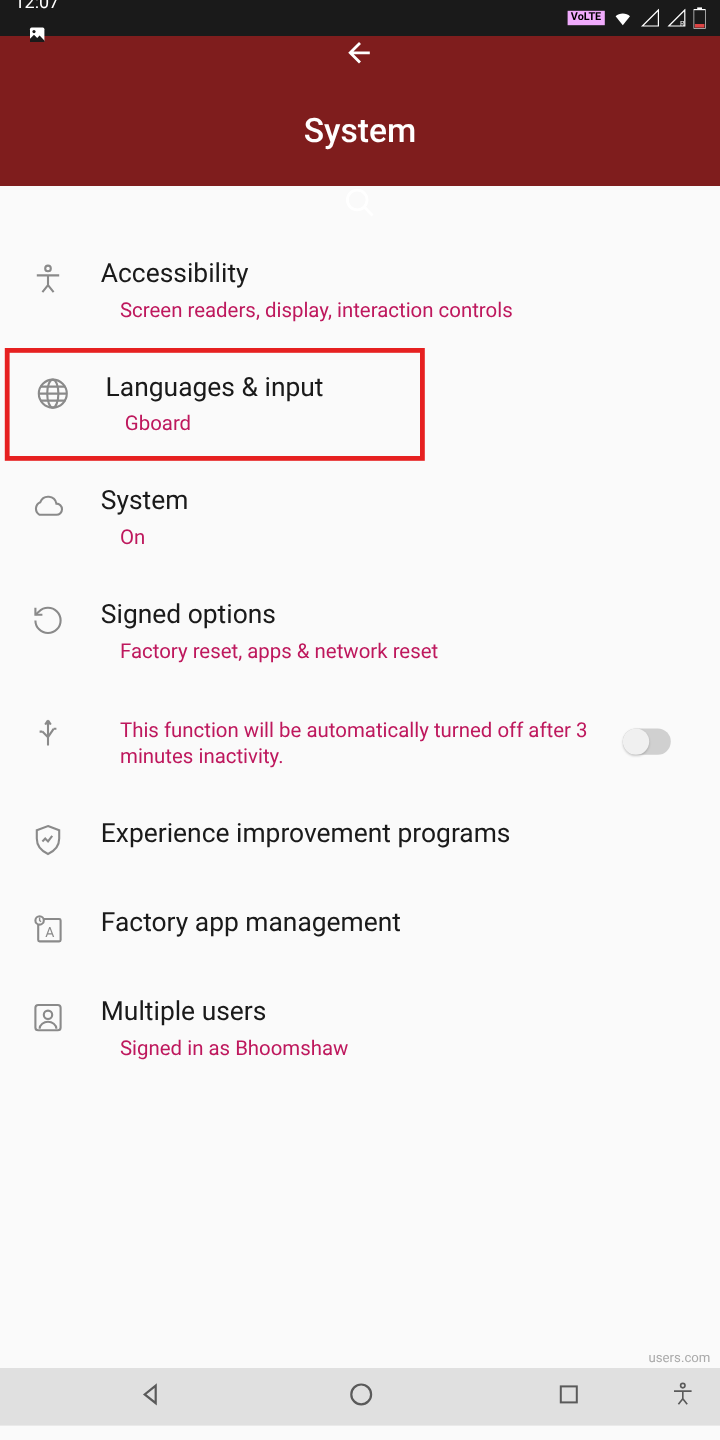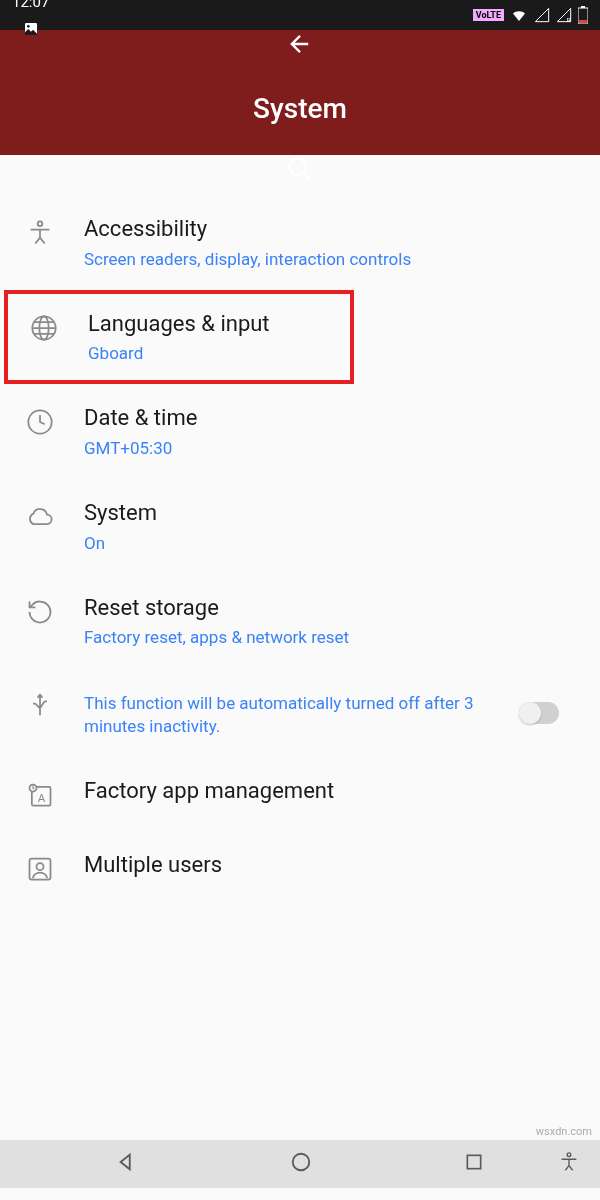--- a/index.html
+++ b/index.html
@@ -69,23 +69,24 @@
     }
     .item-text { flex: 1; }
     .item-title {
       font-size: 22px;
       color: #1a1a1a;
       line-height: 1.3;
       font-weight: 400;
     }
     .item-subtitle {
       font-size: 17px;
-      color: #3b82f6;
+      color: #be185d;
       margin-top: 4px;
       line-height: 1.3;
+      margin-left: 16px;
     }
     .toggle {
       width: 40px;
       height: 22px;
       background: #d0d0d0;
       border-radius: 11px;
       position: relative;
       flex-shrink: 0;
       align-self: center;
     }
@@ -200,32 +201,20 @@
           <ellipse cx="12" cy="12" rx="4" ry="10"></ellipse>
           <path d="M2 12h20M3 7h18M3 17h18"></path>
         </svg>
     </span>
     <div class="item-text">
       <div class="item-title">Languages &amp; input</div>
       <div class="item-subtitle">Gboard</div>
     </div>
   </div>
 
-  <div class="list-item">
-    <span class="item-icon">
-      <svg width="28" height="28" viewBox="0 0 24 24" fill="none" stroke="currentColor" stroke-width="1.5">
-          <circle cx="12" cy="12" r="10"></circle>
-          <path d="M12 6v6l4 2"></path>
-        </svg>
-    </span>
-    <div class="item-text">
-      <div class="item-title">Date &amp; time</div>
-      <div class="item-subtitle">GMT+05:30</div>
-    </div>
-  </div>
 
   <div class="list-item">
     <span class="item-icon">
       <svg width="28" height="28" viewBox="0 0 24 24" fill="none" stroke="currentColor" stroke-width="1.5">
           <path d="M18 18a4 4 0 000-8 6 6 0 00-11.5-1A5 5 0 006 18h12z"></path>
         </svg>
     </span>
     <div class="item-text">
       <div class="item-title">System</div>
       <div class="item-subtitle">On</div>
@@ -233,37 +222,48 @@
   </div>
 
   <div class="list-item">
     <span class="item-icon">
       <svg width="28" height="28" viewBox="0 0 24 24" fill="none" stroke="currentColor" stroke-width="1.5">
           <path d="M3 12a9 9 0 109-9 9 9 0 00-6.4 2.6L3 8"></path>
           <path d="M3 3v5h5"></path>
         </svg>
     </span>
     <div class="item-text">
-      <div class="item-title">Reset storage</div>
+      <div class="item-title">Signed options</div>
       <div class="item-subtitle">Factory reset, apps &amp; network reset</div>
     </div>
   </div>
 
   <div class="list-item">
     <span class="item-icon">
       <svg width="28" height="28" viewBox="0 0 24 24" fill="none" stroke="currentColor" stroke-width="1.5">
           <path d="M12 2v18M12 2l-2 3M12 2l2 3M12 20a2 2 0 100 0M8 10l4 4M16 8l-4 6M8 10h-2M16 8h2"></path>
         </svg>
     </span>
     <div class="item-text">
       <div class="item-subtitle">This function will be automatically turned off after 3 minutes inactivity.</div>
     </div>
     <div class="toggle"></div>
   </div>
 
+  <div class="list-item">
+    <span class="item-icon">
+      <svg width="28" height="28" viewBox="0 0 24 24" fill="none" stroke="currentColor" stroke-width="1.5">
+          <path d="M12 2l8 3v6c0 5-3.5 9-8 11-4.5-2-8-6-8-11V5l8-3z"></path>
+          <path d="M8 13l2-2 2 2 3-4"></path>
+        </svg>
+    </span>
+    <div class="item-text">
+      <div class="item-title">Experience improvement programs</div>
+    </div>
+  </div>
 
   <div class="list-item">
     <span class="item-icon">
       <svg width="28" height="28" viewBox="0 0 24 24" fill="none" stroke="currentColor" stroke-width="1.5">
           <rect x="5" y="5" width="16" height="16" rx="1"></rect>
           <circle cx="6" cy="6" r="3" fill="#fafafa"></circle>
           <path d="M6 4v2l1 1" stroke-width="1"></path>
           <text x="10" y="18" font-size="10" fill="currentColor" stroke="none">A</text>
         </svg>
     </span>
@@ -275,26 +275,27 @@
   <div class="list-item">
     <span class="item-icon">
       <svg width="28" height="28" viewBox="0 0 24 24" fill="none" stroke="currentColor" stroke-width="1.5">
           <rect x="3" y="3" width="18" height="18" rx="2"></rect>
           <circle cx="12" cy="10" r="3"></circle>
           <path d="M6 20c0-3 3-5 6-5s6 2 6 5"></path>
         </svg>
     </span>
     <div class="item-text">
       <div class="item-title">Multiple users</div>
+      <div class="item-subtitle">Signed in as Bhoomshaw</div>
     </div>
   </div>
 
 </div>
 
-<div class="watermark">wsxdn.com</div>
+<div class="watermark">users.com</div>
 
 <div class="nav-bar">
   <span class="nav-icon">
     <svg width="22" height="22" viewBox="0 0 24 24" fill="none" stroke="currentColor" stroke-width="2">
         <path d="M15 4l-10 8 10 8z" fill="none"></path>
       </svg>
   </span>
   <span class="nav-icon">
     <svg width="22" height="22" viewBox="0 0 24 24" fill="none" stroke="currentColor" stroke-width="2">
         <circle cx="12" cy="12" r="9"></circle>

